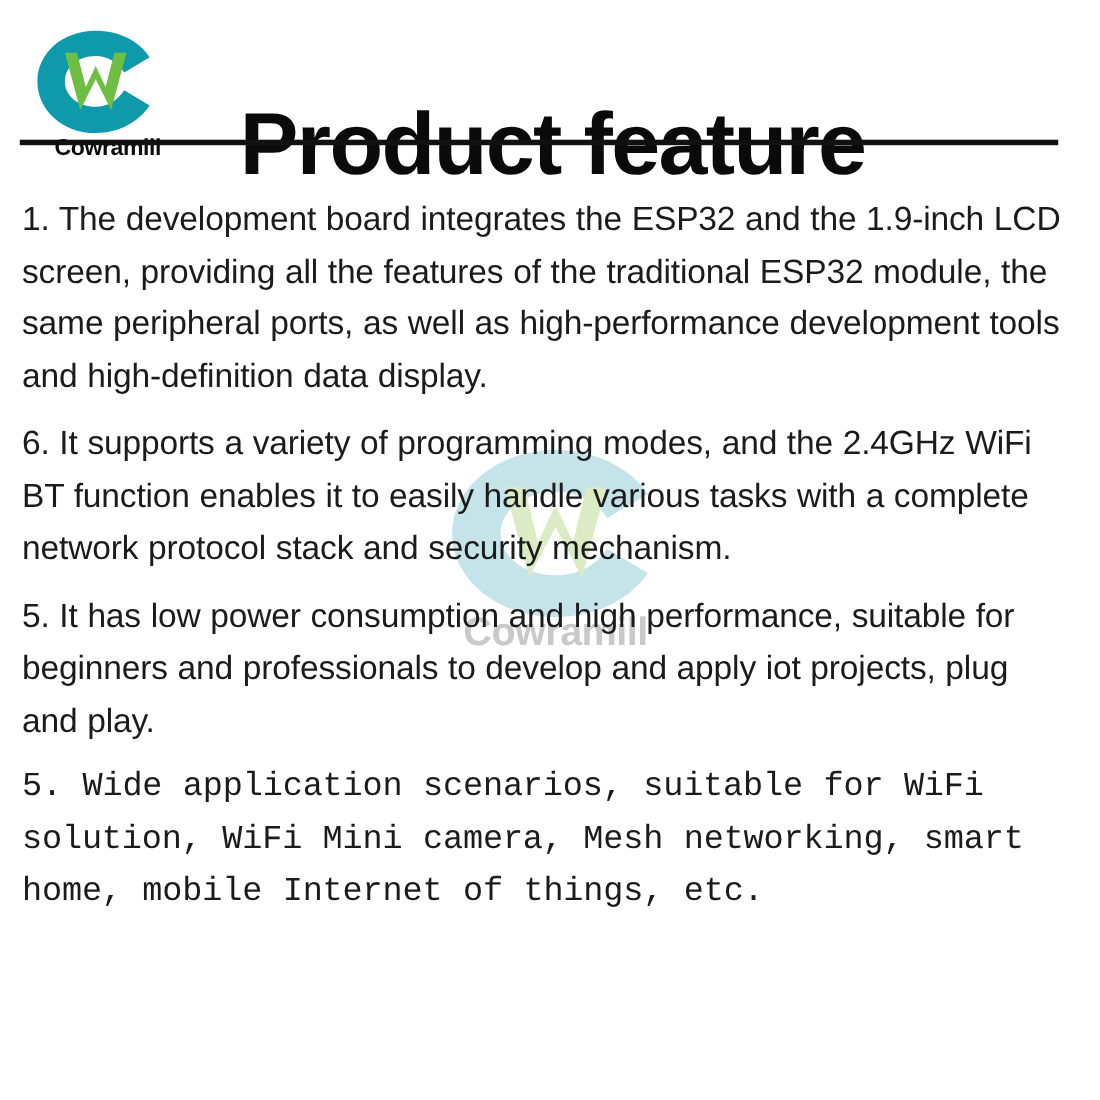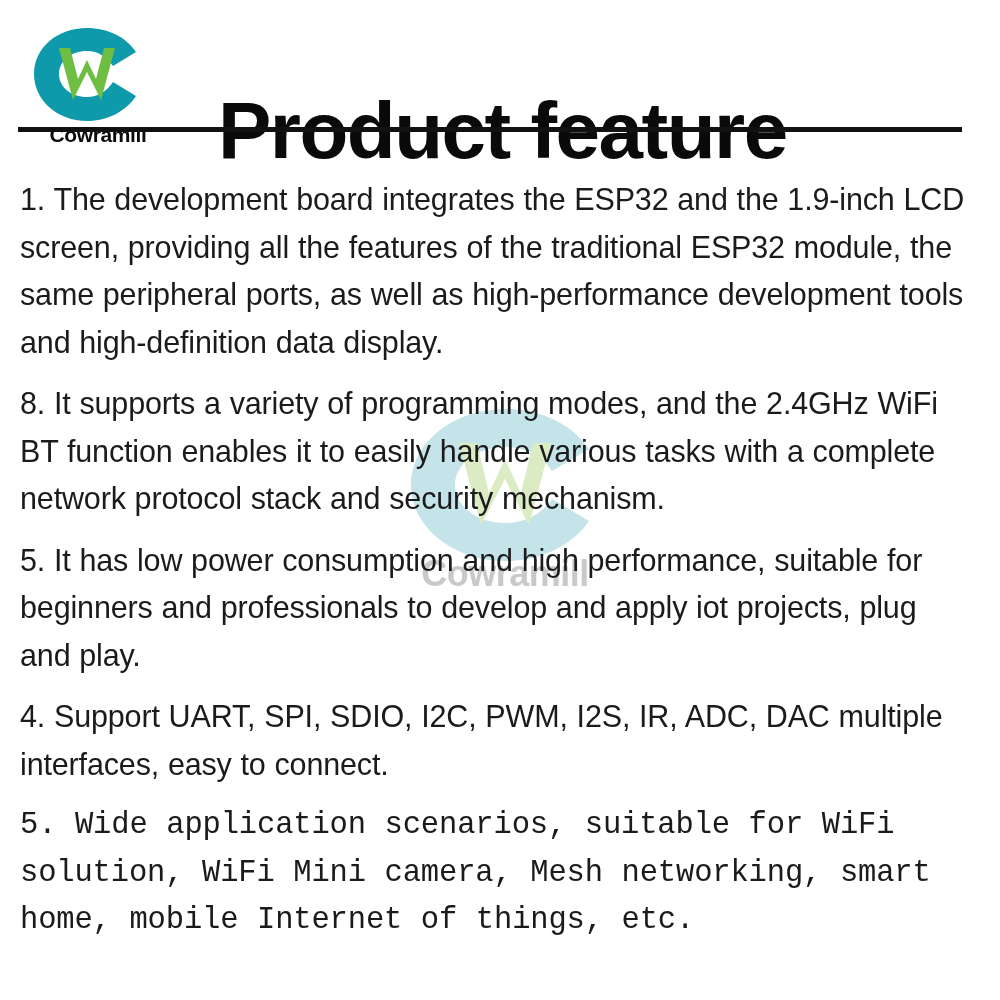--- a/index.html
+++ b/index.html
@@ -180,19 +180,18 @@
       <div id="brand-name">Cowramill</div>
     </div>
 
     <h1 id="page-title">Product feature</h1>
 
     <div id="header-rule"></div>
   </div>
 
   <div id="features">
     <p class="feature">1. The development board integrates the ESP32 and the 1.9-inch LCD screen, providing all the features of the traditional ESP32 module, the same peripheral ports, as well as high-performance development tools and high-definition data display.</p>
-    <p class="feature">8. It supports a variety of programming modes, and the 2.4GHz WiFi BT function enables it to easily handle various tasks with a complete network protocol stack and security mechanism.</p>
+    <p class="feature">6. It supports a variety of programming modes, and the 2.4GHz WiFi BT function enables it to easily handle various tasks with a complete network protocol stack and security mechanism.</p>
     <p class="feature">5. It has low power consumption and high performance, suitable for beginners and professionals to develop and apply iot projects, plug and play.</p>
-    <p class="feature">4. Support UART, SPI, SDIO, I2C, PWM, I2S, IR, ADC, DAC multiple interfaces, easy to connect.</p>
     <p class="feature">5. Wide application scenarios, suitable for WiFi solution, WiFi Mini camera, Mesh networking, smart home, mobile Internet of things, etc.</p>
   </div>
 
 </div>
 
 </body></html>

